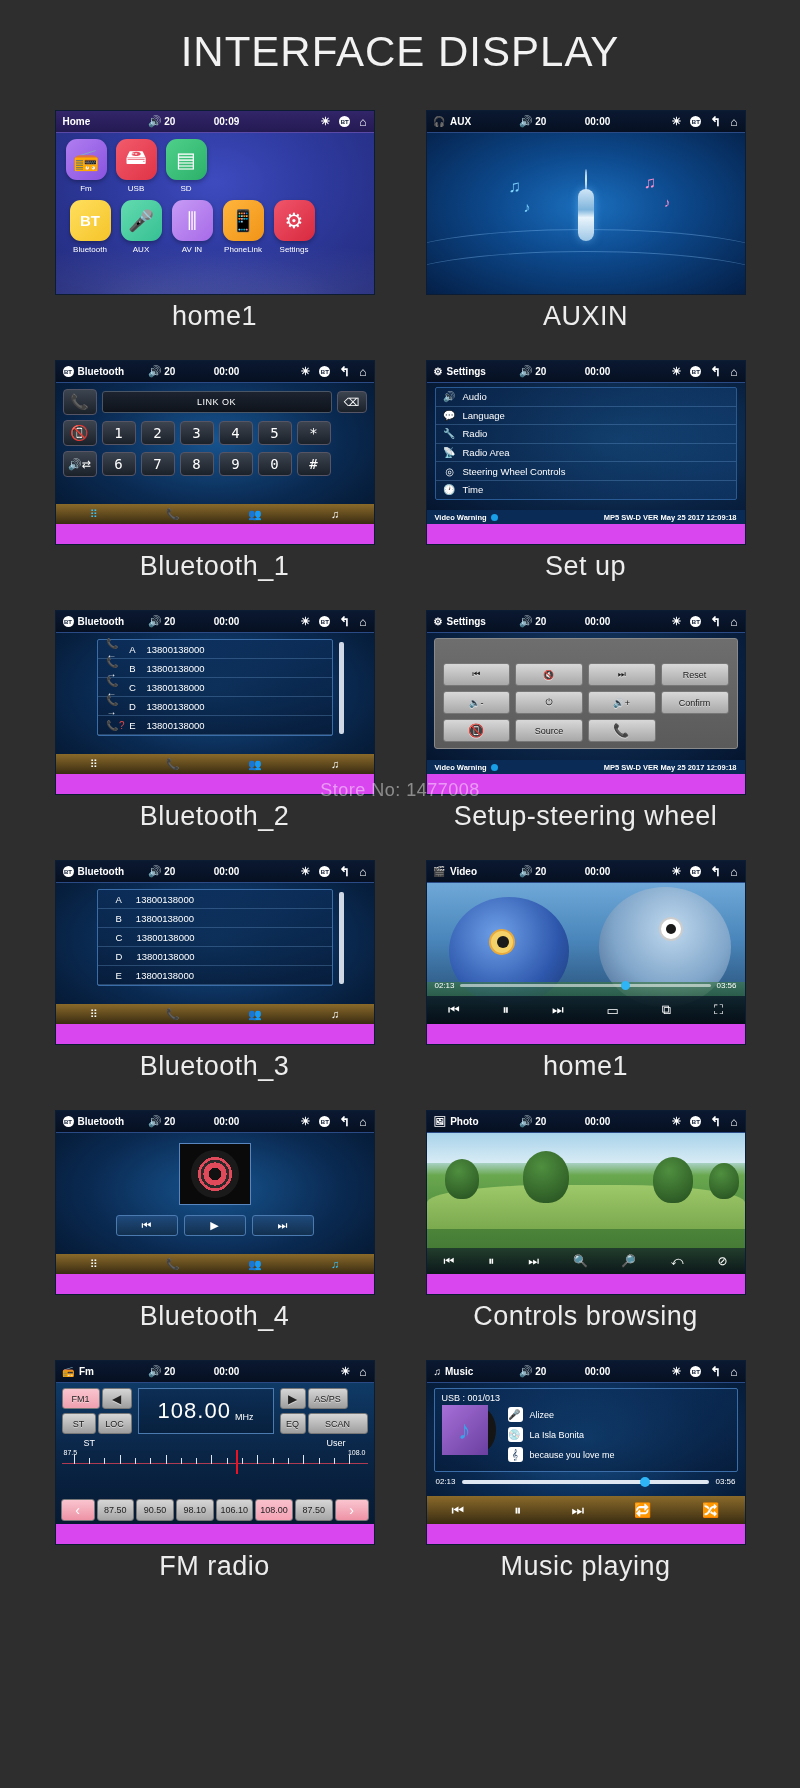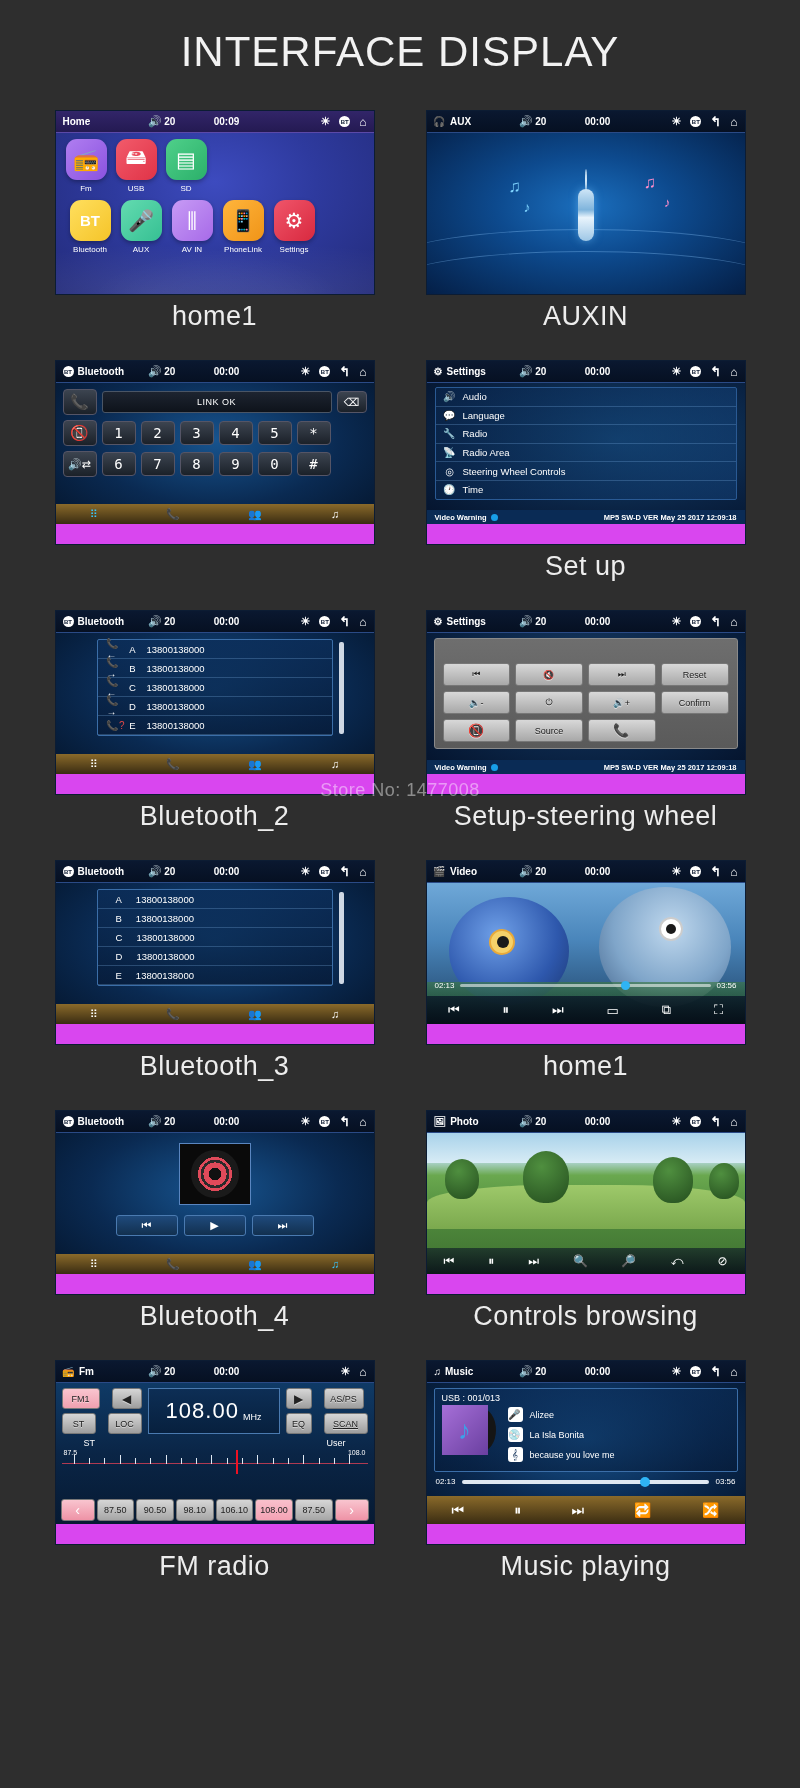--- a/index.html
+++ b/index.html
@@ -229,21 +229,21 @@
   .ph-tree{position:absolute;border-radius:50% 50% 45% 45%;background:radial-gradient(circle at 40% 30%,#4f8f3f,#244d1e);}
   .ph-fair{position:absolute;background:linear-gradient(to bottom,#9ec96a,#7ba94e);}
   .ph-ctrl{position:absolute;left:0;right:0;bottom:0;height:26px;display:flex;align-items:center;
     justify-content:space-around;background:linear-gradient(to bottom,rgba(10,20,38,.6),rgba(4,10,22,.85));font-size:12px;}
 
   
   .fm-body{height:141px;background:linear-gradient(to bottom,#0f3a66,#0a2546 50%,#061a33);
     position:relative;padding:5px 6px 0;}
   .fm-top{display:flex;gap:6px;align-items:flex-start;}
   .fm-left{display:flex;flex-direction:column;gap:4px;}
-  .fmrow{display:flex;gap:12px;}
+  .fmrow{display:flex;gap:2px;}
   .fmbtn{height:21px;background:linear-gradient(to bottom,#d6d6d6,#9e9e9e);border:1px solid #777;
     border-radius:3px;color:#222;font-size:9px;display:flex;align-items:center;justify-content:center;
     text-shadow:0 1px 0 rgba(255,255,255,.5);}
   .fmbtn.pink{background:linear-gradient(to bottom,#f9c5cf,#f0a0b0);}
   .freqbox{flex:1;height:46px;border-left:2px solid #cfe0f0;border:1px solid #4a7ab0;
     background:linear-gradient(to bottom,#0d2e55,#07203e);display:flex;align-items:center;
     justify-content:center;gap:4px;}
   .freq{font-size:22px;font-weight:300;letter-spacing:1px;}
   .fmhz{font-size:9px;align-self:flex-end;padding-bottom:11px;margin-top:20px;}
   .fm-labels{display:flex;justify-content:space-between;padding:4px 22px 0;font-size:9px;}
@@ -435,20 +435,21 @@
             <div class="btn-s key">#</div>
           </div>
           <div class="bt-foot">
             <span class="fi act">⠿</span>
             <span class="fi">📞</span>
             <span class="fi">👥</span>
             <span class="fi">♫</span>
           </div>
         </div>
       </div>
+      <div class="caption">Bluetooth_1</div>
     </div>
 
     <div class="cell">
       <div class="device">
         <div class="sbar">
           <span class="s-title">
               <span>⚙</span>
               <span>Settings</span>
             </span>
           <span class="s-vol">
@@ -817,21 +818,21 @@
               <span class="freq">108.00</span>
               <span class="fmhz">MHz</span>
             </div>
             <div class="fm-left">
               <div class="fmrow">
                 <div class="fmbtn" style="width:26px;font-size:12px;">▶</div>
                 <div class="fmbtn" style="width:40px;">AS/PS</div>
               </div>
               <div class="fmrow">
                 <div class="fmbtn" style="width:26px;">EQ</div>
-                <div class="fmbtn" style="width:44px;text-decoration:underline;">SCAN</div>
+                <div class="fmbtn" style="width:60px;">SCAN</div>
               </div>
             </div>
           </div>
           <div class="fm-labels">
             <span>ST</span>
             <span>User</span>
           </div>
           <div class="fm-scale">
             <span class="fm-e1">87.5</span>
             <span class="fm-e2">108.0</span>

